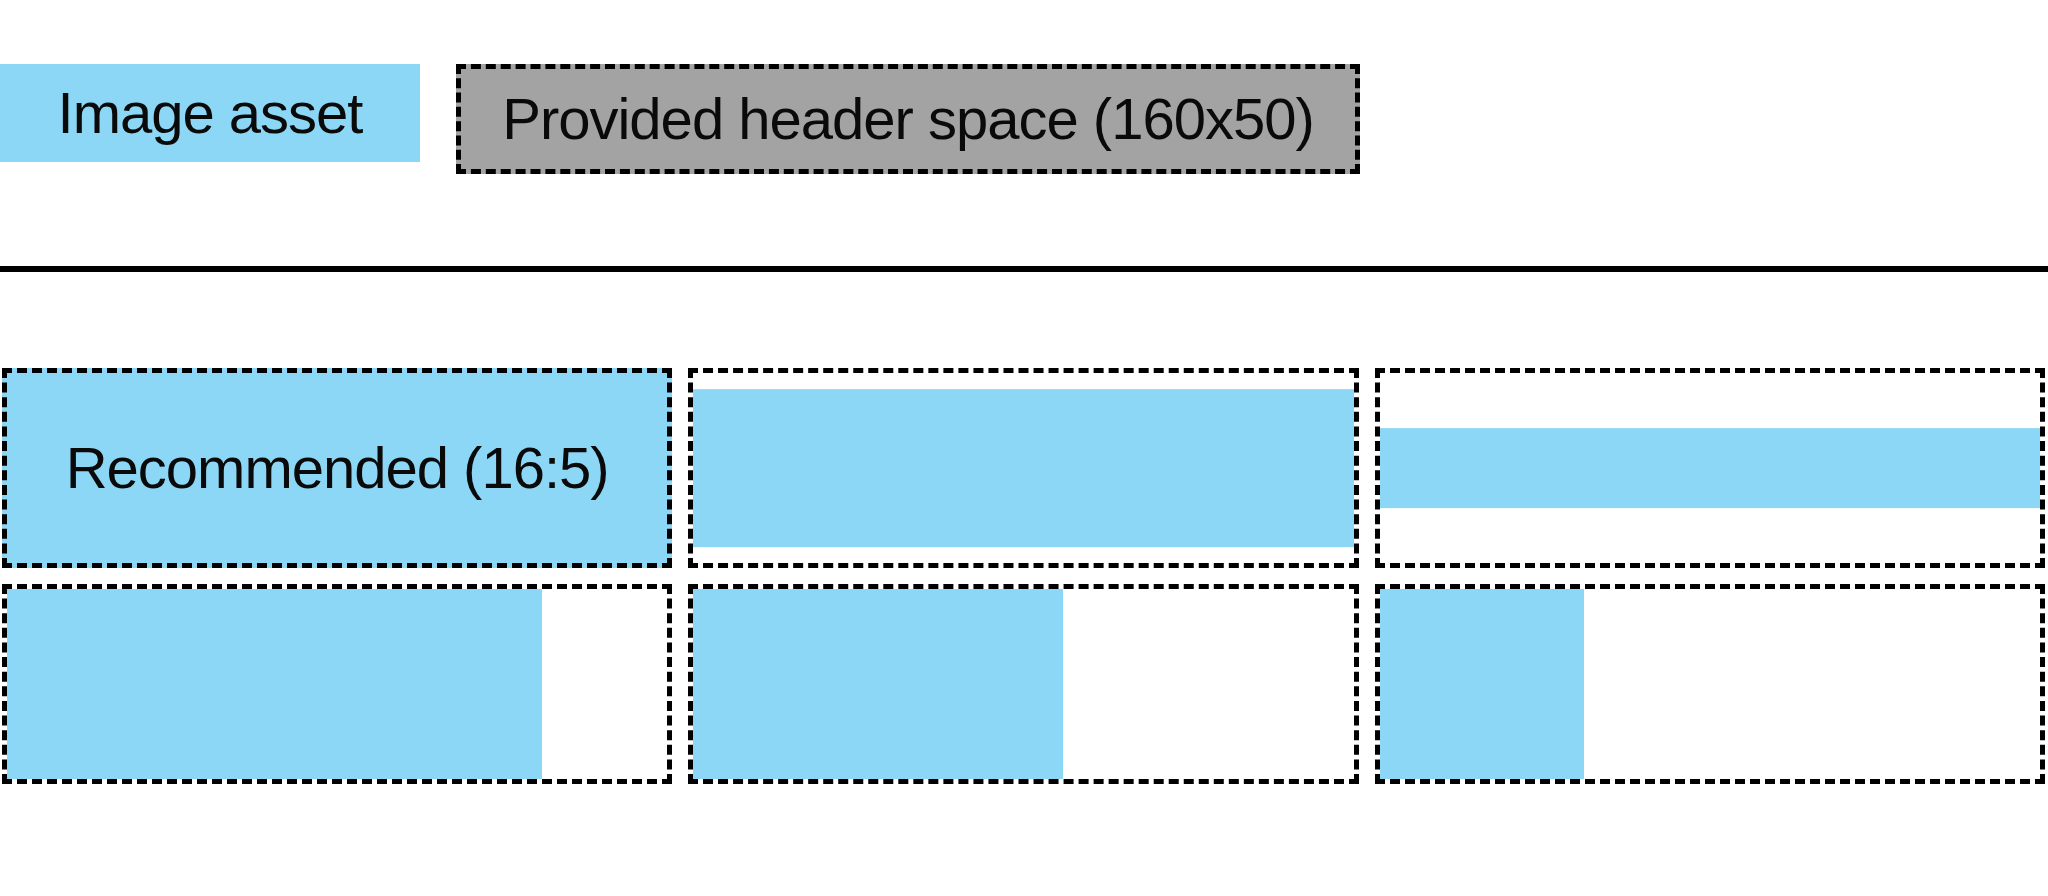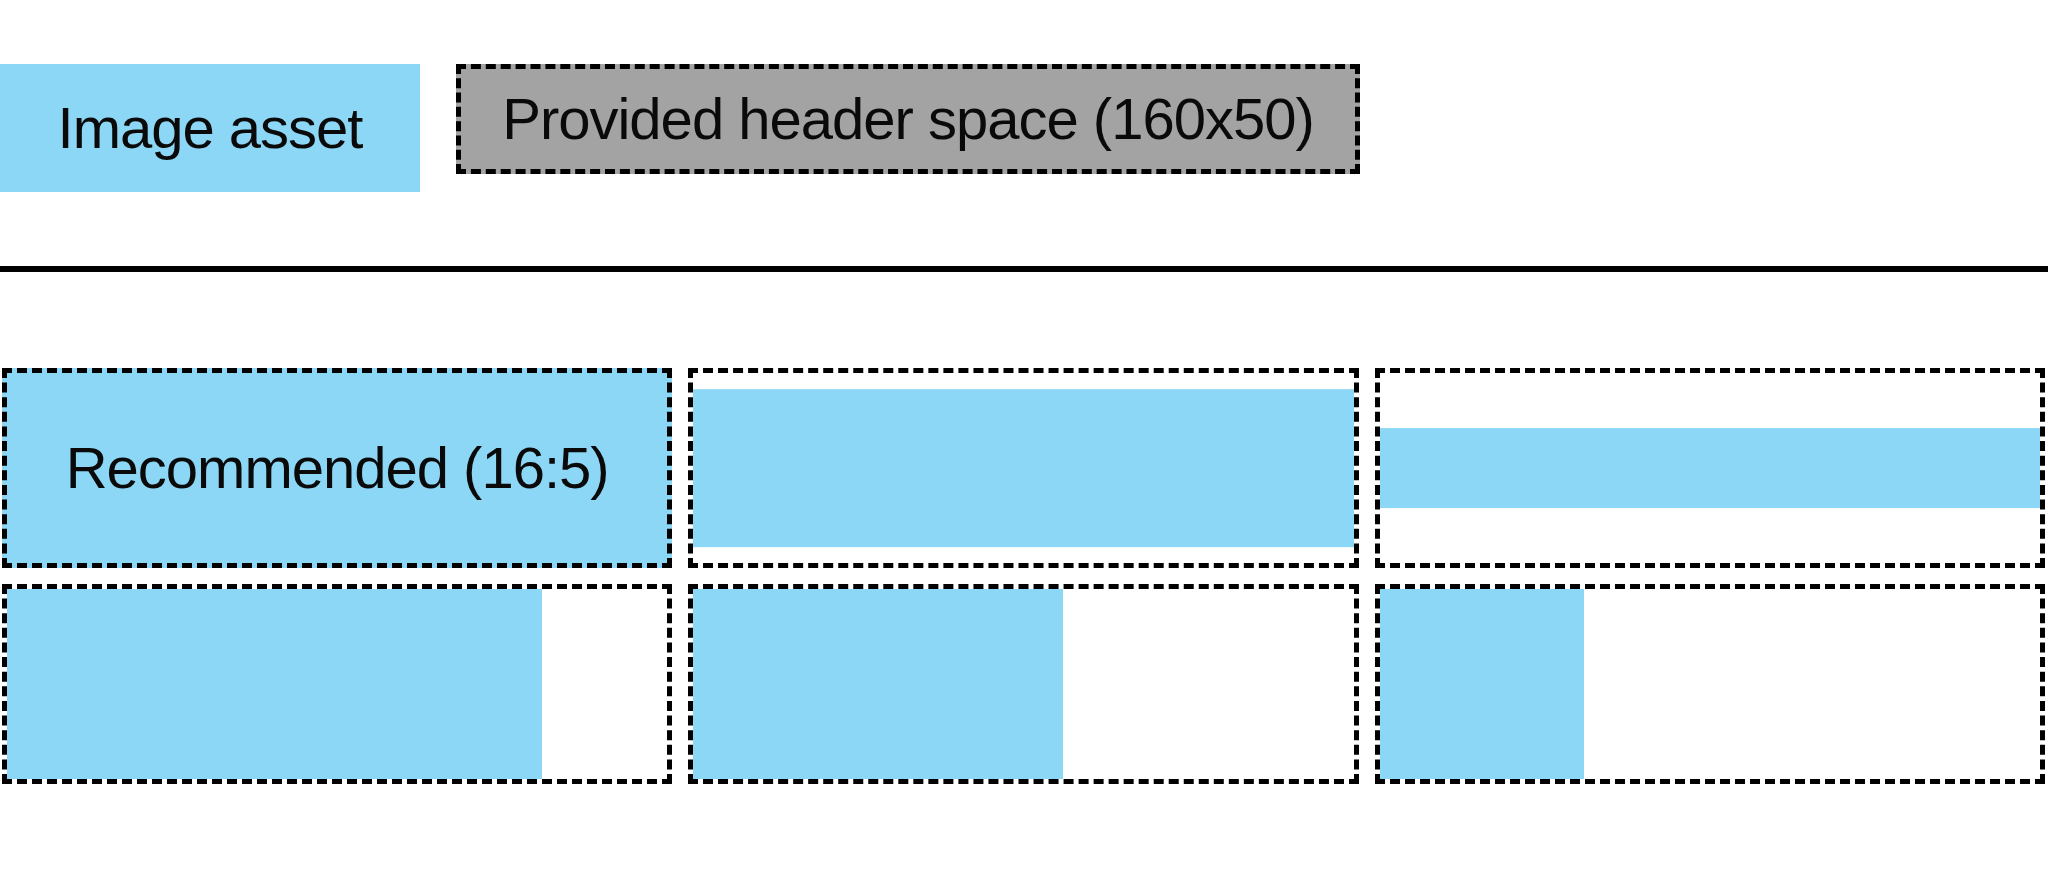--- a/index.html
+++ b/index.html
@@ -21,21 +21,21 @@
     letter-spacing: -1px;
     white-space: nowrap;
     line-height: 1;
   }
   
   .legend-box {
     position: absolute;
     left: 0;
     top: 64px;
     width: 420px;
-    height: 128px;
+    height: 98px;
     background: #8DD7F6;
     display: flex;
     align-items: center;
     justify-content: center;
   }
   .header-space-box {
     position: absolute;
     left: 456px;
     top: 64px;
     width: 904px;

